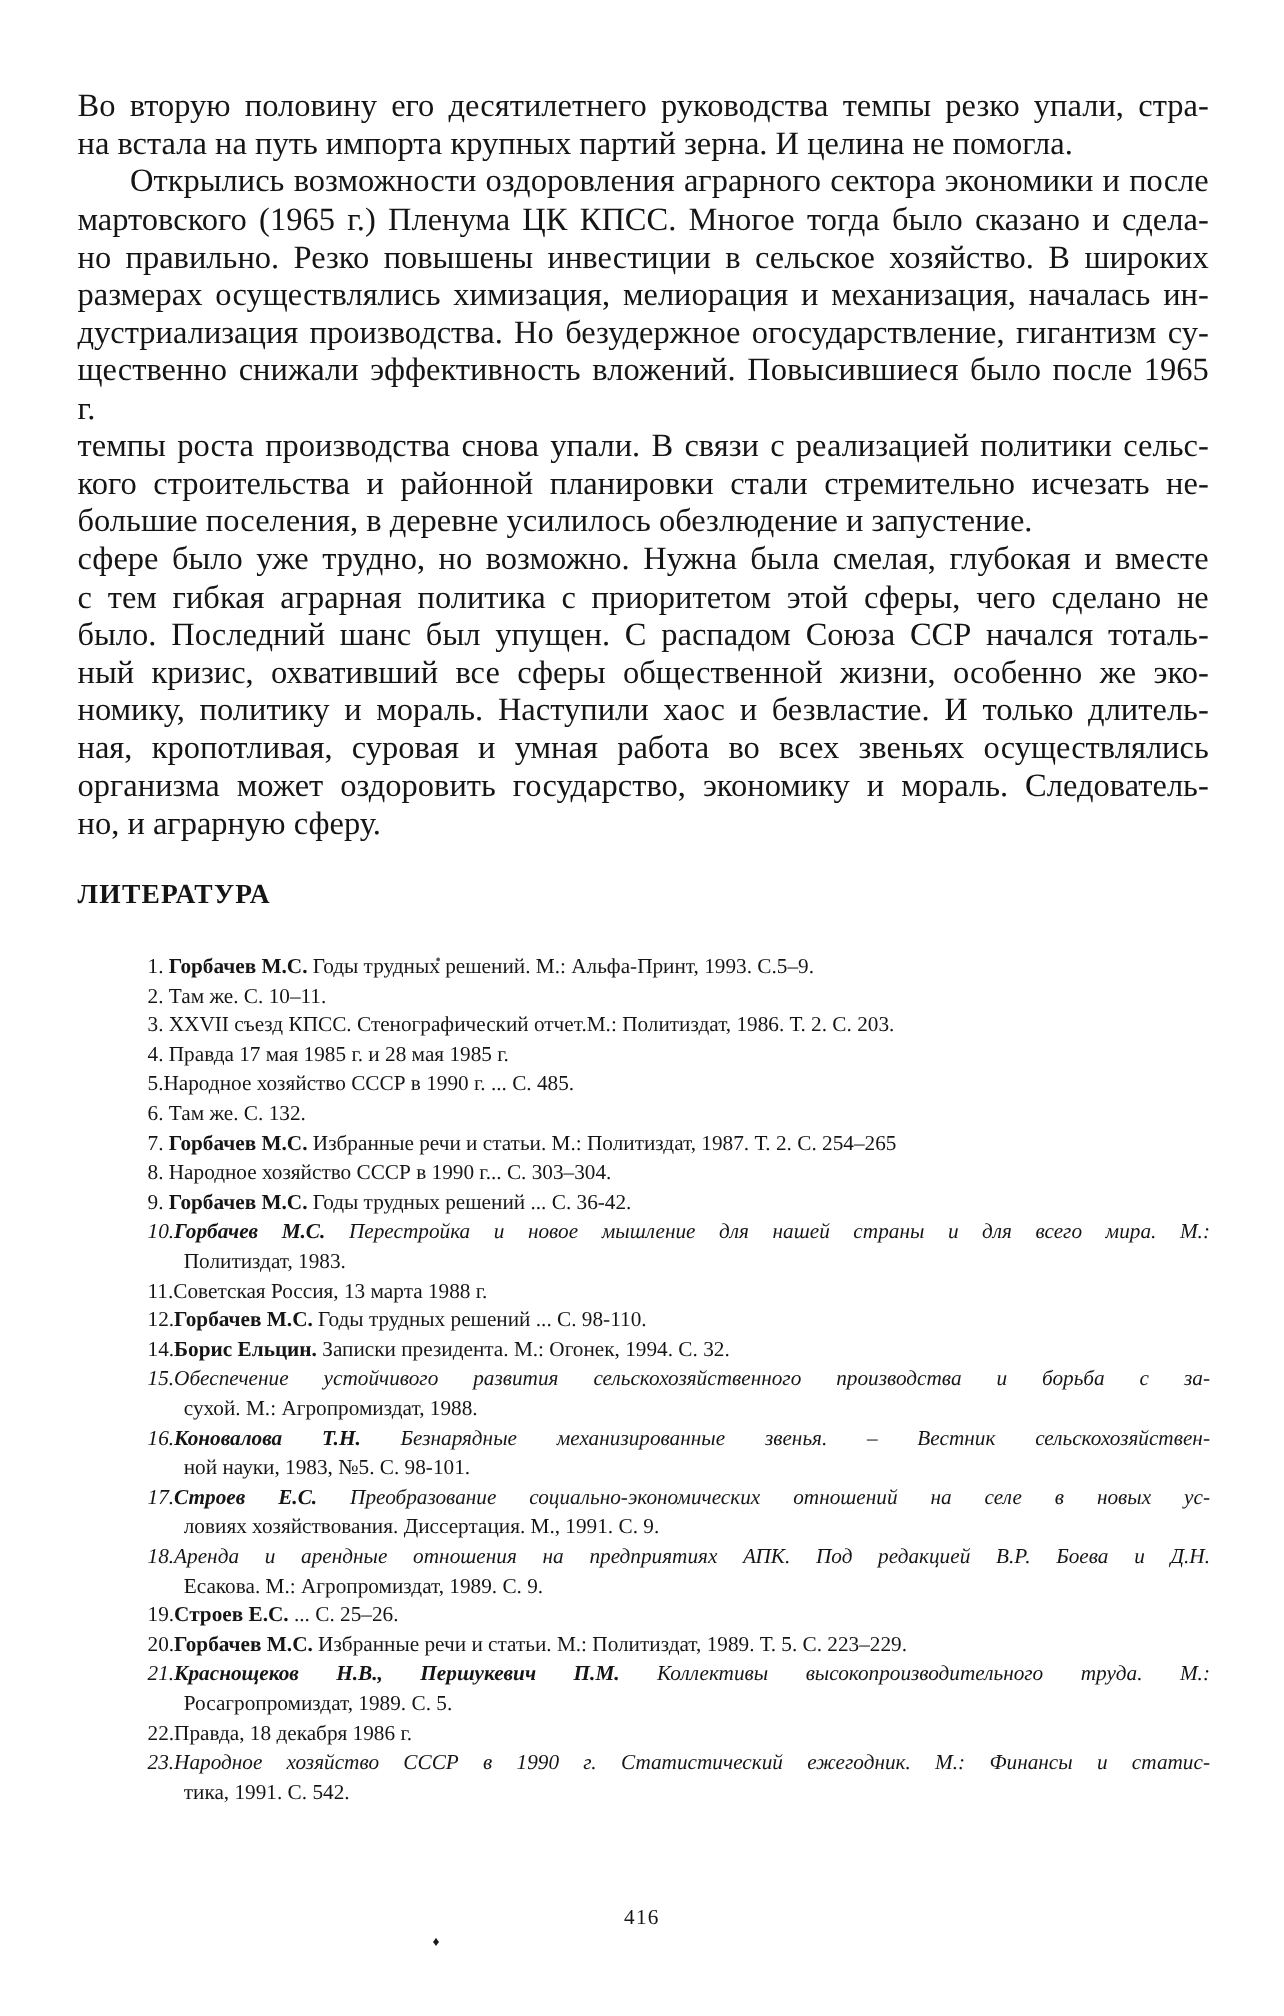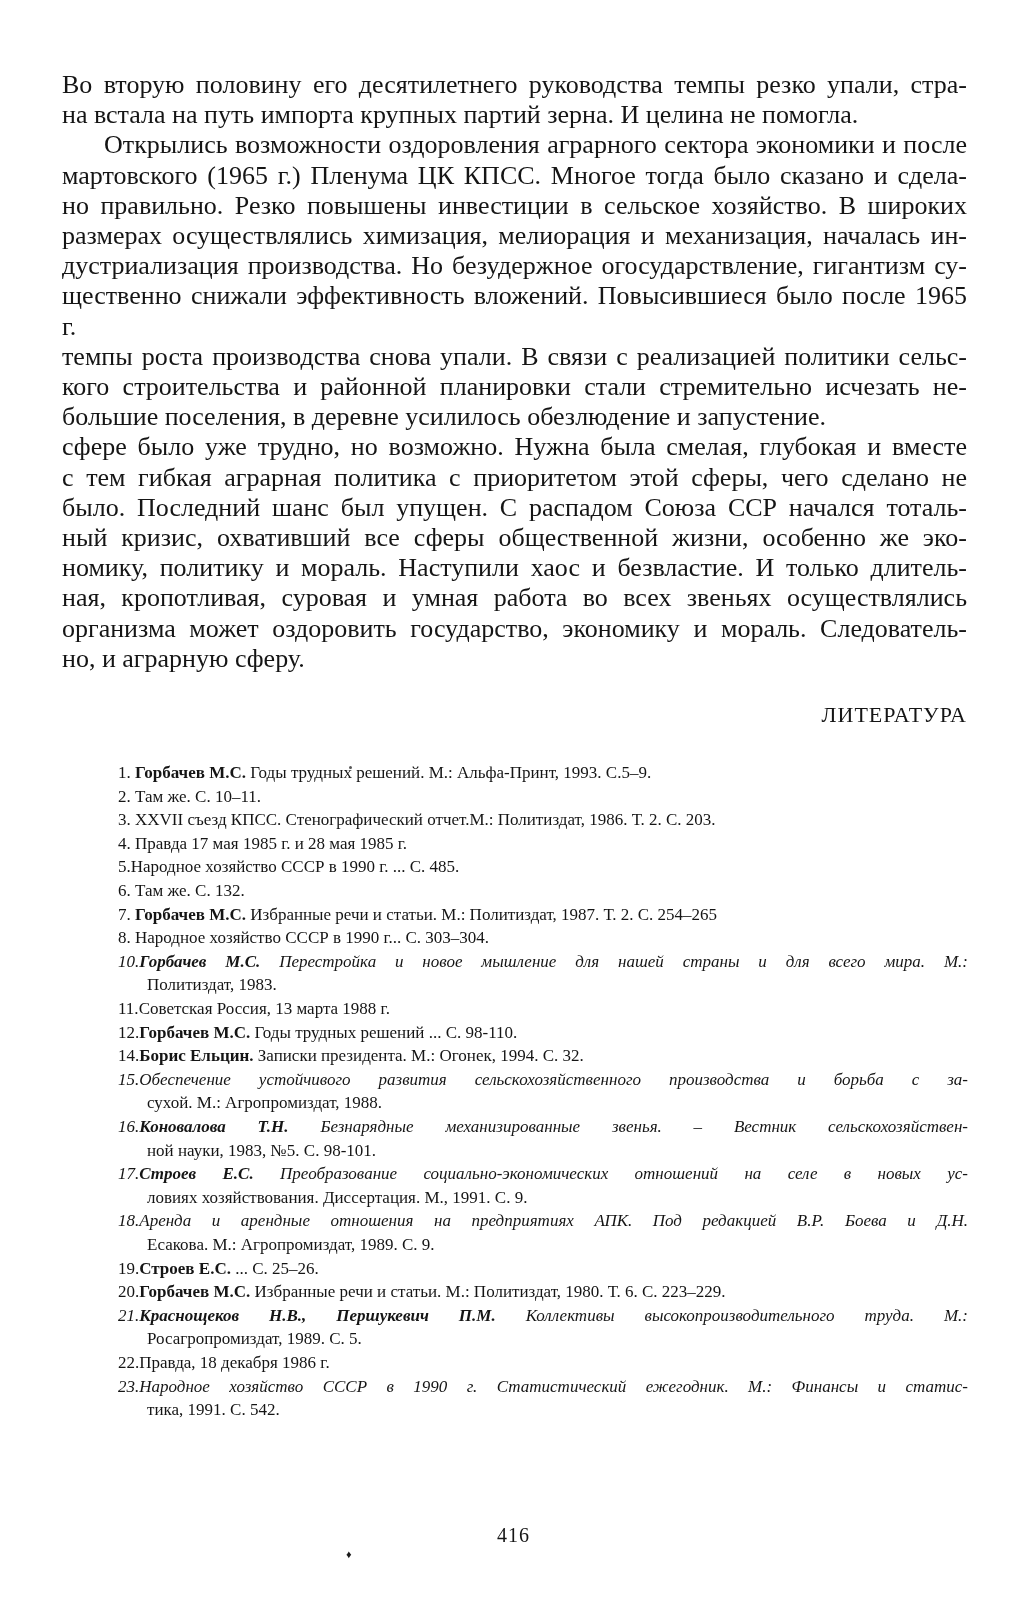--- a/index.html
+++ b/index.html
@@ -19,23 +19,23 @@
     text-align: justify;
     text-align-last: justify;
   }
   .para > .body-line:last-child { text-align-last: left; }
   .body-line.first-indent { text-indent: 42px; }
 
   
   .lit-heading {
     margin-top: 28px;
     width: 905px;
-    text-align: right;
+    text-align: left;
     font-size: 22px;
-    font-weight: normal;
+    font-weight: bold;
     letter-spacing: 1px;
   }
 
   
   .refs {
     margin-left: 56px;
     margin-top: 33px;
     width: 850px;
     font-size: 17px;
     line-height: 23.6px;
@@ -45,21 +45,21 @@
   .ref-line1.wrap { text-align: justify; text-align-last: justify; font-style: italic; }
   .ref-line2 { text-indent: 0; }
   .b { font-weight: bold; margin-top: 44px; }
 
   
   .footer {
     position: absolute;
     top: 1524px; left: 0;
     width: 1027px;
     text-align: center;
-    font-size: 20px;
+    font-size: 17px;
     letter-spacing: 1px;
   }
   .ornament {
     position: absolute;
     top: 1548px; left: 346px;
     font-size: 11px;
     color: #1a1a1a;
   }
   .artifact-dot {
     position: absolute;
@@ -123,20 +123,23 @@
     <div class="ref-item">
       <div class="ref-line1"><span>6. </span><span>Там же. С. 132.</span></div>
     </div>
     <div class="ref-item">
       <div class="ref-line1"><span>7. </span><span class="b">Горбачев М.С.</span><span> Избранные речи и статьи. М.: Политиздат, 1987. Т. 2. С. 254–265</span></div>
     </div>
     <div class="ref-item">
       <div class="ref-line1"><span>8. </span><span>Народное хозяйство СССР в 1990 г... С. 303–304.</span></div>
     </div>
     <div class="ref-item">
+      <div class="ref-line1"><span>9. </span><span class="b">Горбачев М.С.</span><span> Годы трудных решений ... С. 36-42.</span></div>
+    </div>
+    <div class="ref-item">
       <div class="ref-line1 wrap"><span>10.</span><span class="b">Горбачев М.С.</span><span> Перестройка и новое мышление для нашей страны и для всего мира. М.:</span></div>
       <div class="ref-line2">Политиздат, 1983.</div>
     </div>
     <div class="ref-item">
       <div class="ref-line1"><span>11.</span><span>Советская Россия, 13 марта 1988 г.</span></div>
     </div>
     <div class="ref-item">
       <div class="ref-line1"><span>12.</span><span class="b">Горбачев М.С.</span><span> Годы трудных решений ... С. 98-110.</span></div>
     </div>
     <div class="ref-item">
@@ -155,21 +158,21 @@
       <div class="ref-line2">ловиях хозяйствования. Диссертация. М., 1991. С. 9.</div>
     </div>
     <div class="ref-item">
       <div class="ref-line1 wrap"><span>18.</span><span>Аренда и арендные отношения на предприятиях АПК. Под редакцией В.Р. Боева и Д.Н.</span></div>
       <div class="ref-line2">Есакова. М.: Агропромиздат, 1989. С. 9.</div>
     </div>
     <div class="ref-item">
       <div class="ref-line1"><span>19.</span><span class="b">Строев Е.С.</span><span> ... С. 25–26.</span></div>
     </div>
     <div class="ref-item">
-      <div class="ref-line1"><span>20.</span><span class="b">Горбачев М.С.</span><span> Избранные речи и статьи. М.: Политиздат, 1980. Т. 6. С. 223–229.</span></div>
+      <div class="ref-line1"><span>20.</span><span class="b">Горбачев М.С.</span><span> Избранные речи и статьи. М.: Политиздат, 1989. Т. 5. С. 223–229.</span></div>
     </div>
     <div class="ref-item">
       <div class="ref-line1 wrap"><span>21.</span><span class="b">Краснощеков Н.В., Першукевич П.М.</span><span> Коллективы высокопроизводительного труда. М.:</span></div>
       <div class="ref-line2">Росагропромиздат, 1989. С. 5.</div>
     </div>
     <div class="ref-item">
       <div class="ref-line1"><span>22.</span><span>Правда, 18 декабря 1986 г.</span></div>
     </div>
     <div class="ref-item">
       <div class="ref-line1 wrap"><span>23.</span><span>Народное хозяйство СССР в 1990 г. Статистический ежегодник. М.: Финансы и статис-</span></div>

